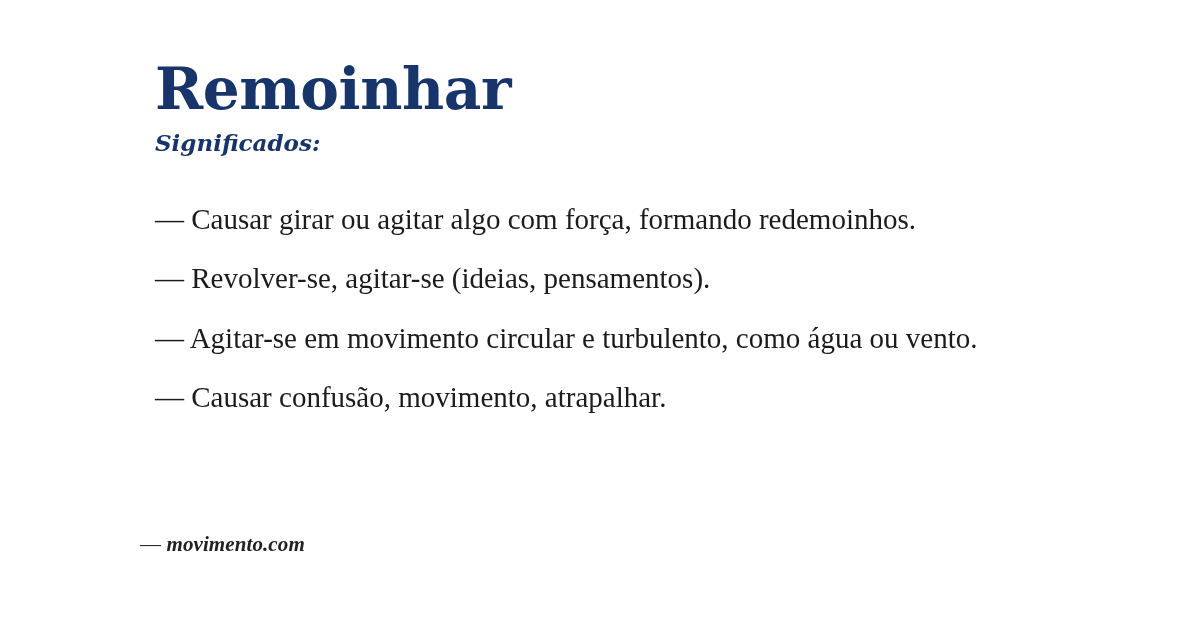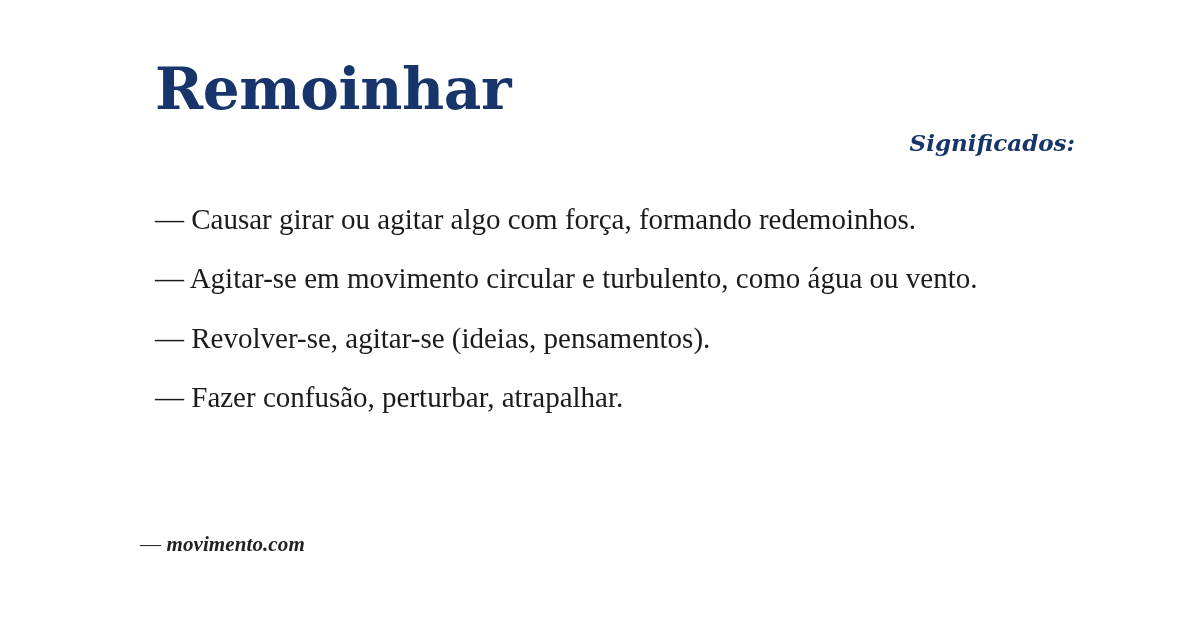--- a/index.html
+++ b/index.html
@@ -44,21 +44,20 @@
 
   .subtitle {
     font-family: "DejaVu Serif", "Liberation Serif", serif;
     font-size: 23px;
     font-weight: bold;
     font-style: italic;
     color: #17356b;
     margin: 0;
     padding-top: 12px;
     line-height: 1.1;
-    text-align: right;
   }
 
   .definitions {
     list-style: none;
     margin: 0;
     padding: 0;
     padding-top: 46px;
   }
 
   .definition-item {
@@ -104,27 +103,27 @@
 
     <h1 class="word-title">Remoinhar</h1>
 
     <div class="subtitle">Significados:</div>
 
     <ul class="definitions">
       <li class="definition-item">
         <span class="dash">— </span><span>Causar girar ou agitar algo com força, formando redemoinhos.</span>
       </li>
       <li class="definition-item">
+        <span class="dash">— </span><span>Revolver-se, agitar-se (ideias, pensamentos).</span>
+      </li>
+      <li class="definition-item">
         <span class="dash">— </span><span>Agitar-se em movimento circular e turbulento, como água ou vento.</span>
       </li>
       <li class="definition-item">
-        <span class="dash">— </span><span>Revolver-se, agitar-se (ideias, pensamentos).</span>
-      </li>
-      <li class="definition-item">
-        <span class="dash">— </span><span>Fazer confusão, perturbar, atrapalhar.</span>
+        <span class="dash">— </span><span>Causar confusão, movimento, atrapalhar.</span>
       </li>
     </ul>
 
   </div>
 
   <div class="footer">
     <span class="dash">— </span><span>movimento.com</span>
   </div>
 </div>
 

